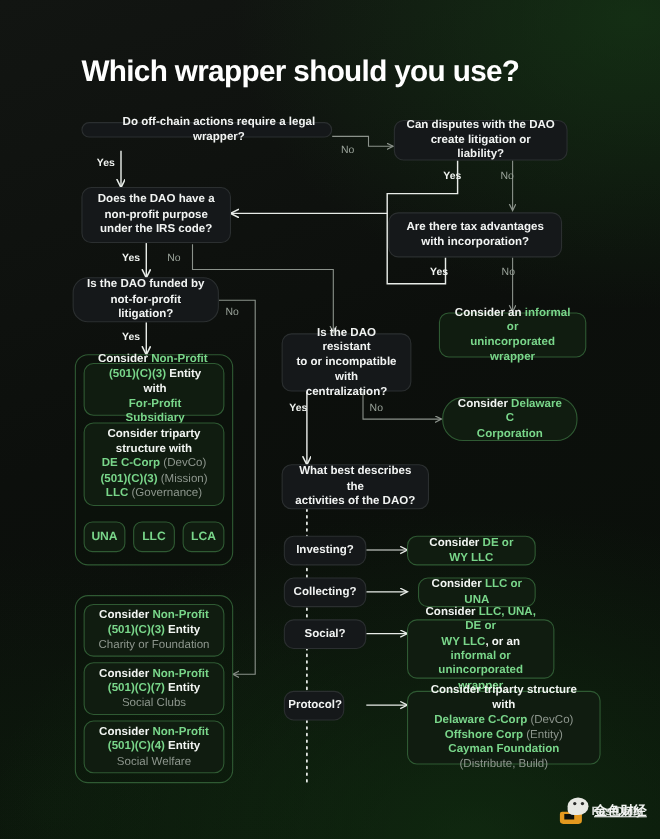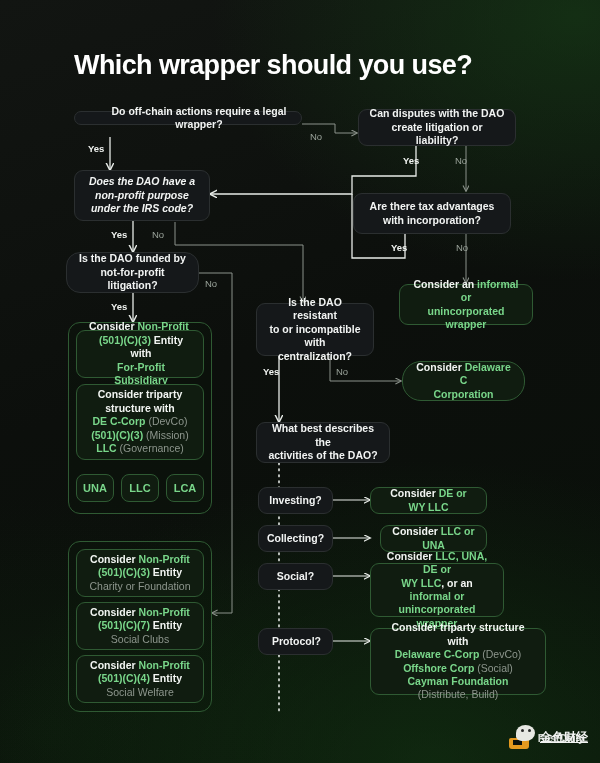--- a/index.html
+++ b/index.html
@@ -163,21 +163,21 @@
 
   <div class="node q" style="left:74px; top:111px; width:228px; height:14px;padding-left:32px;">
     <span>Do off-chain actions require a legal wrapper?</span>
   </div>
 
   <div class="node q" style="left:358px; top:109px; width:158px; height:37px; flex-direction:column;">
     <span>Can disputes with the DAO</span>
     <span>create litigation or liability?</span>
   </div>
 
-  <div class="node q" style="left:74px; top:170px; width:136px; height:51px; flex-direction:column;font-style:italic;">
+  <div class="node q" style="left:74px; top:170px; width:136px; height:51px; flex-direction:column;">
     <span>Does the DAO have a</span>
     <span>non-profit purpose</span>
     <span>under the IRS code?</span>
   </div>
 
   <div class="node q" style="left:353px; top:193px; width:158px; height:41px; flex-direction:column;">
     <span>Are there tax advantages</span>
     <span>with incorporation?</span>
   </div>
 
@@ -199,21 +199,21 @@
 
   <div class="node q" style="left:258px; top:487px; width:75px; height:27px;">
     <span>Investing?</span>
   </div>
   <div class="node q" style="left:258px; top:525px; width:75px; height:27px;">
     <span>Collecting?</span>
   </div>
   <div class="node q" style="left:258px; top:563px; width:75px; height:27px;">
     <span>Social?</span>
   </div>
-  <div class="node q" style="left:258px; top:628px; width:75px; height:27px;padding-left:12px;">
+  <div class="node q" style="left:258px; top:628px; width:55px; height:27px;padding-left:12px;">
     <span>Protocol?</span>
   </div>
 
   <div class="elabel no" style="left:310px; top:131px;">No</div>
   <div class="elabel yes" style="left:88px;  top:143px;">Yes</div>
   <div class="elabel yes" style="left:403px; top:155px;">Yes</div>
   <div class="elabel no" style="left:455px; top:155px;">No</div>
   <div class="elabel yes" style="left:391px; top:242px;">Yes</div>
   <div class="elabel no" style="left:456px; top:242px;">No</div>
   <div class="elabel yes" style="left:111px; top:229px;">Yes</div>
@@ -258,21 +258,21 @@
     </div>
     <div class="g">unincorporated wrapper</div>
   </div>
 
   <div class="node ans" style="left:370px; top:628px; width:176px; height:67px; flex-direction:column;">
     <div class="w">Consider triparty structure with</div>
     <div>
       <span class="g">Delaware C-Corp</span><span class="dim"> (DevCo)</span>
     </div>
     <div>
-      <span class="g">Offshore Corp</span><span class="dim"> (Social)</span>
+      <span class="g">Offshore Corp</span><span class="dim"> (Entity)</span>
     </div>
     <div>
       <span class="g">Cayman Foundation</span><span class="dim"> (Distribute, Build)</span>
     </div>
   </div>
 
   <div class="group" style="left:68px; top:322px; width:144px; height:192px;"></div>
 
   <div class="node ans" style="left:76px; top:330px; width:128px; height:48px; flex-direction:column; align-items:flex-start; padding-left:12px;">
     <div>

